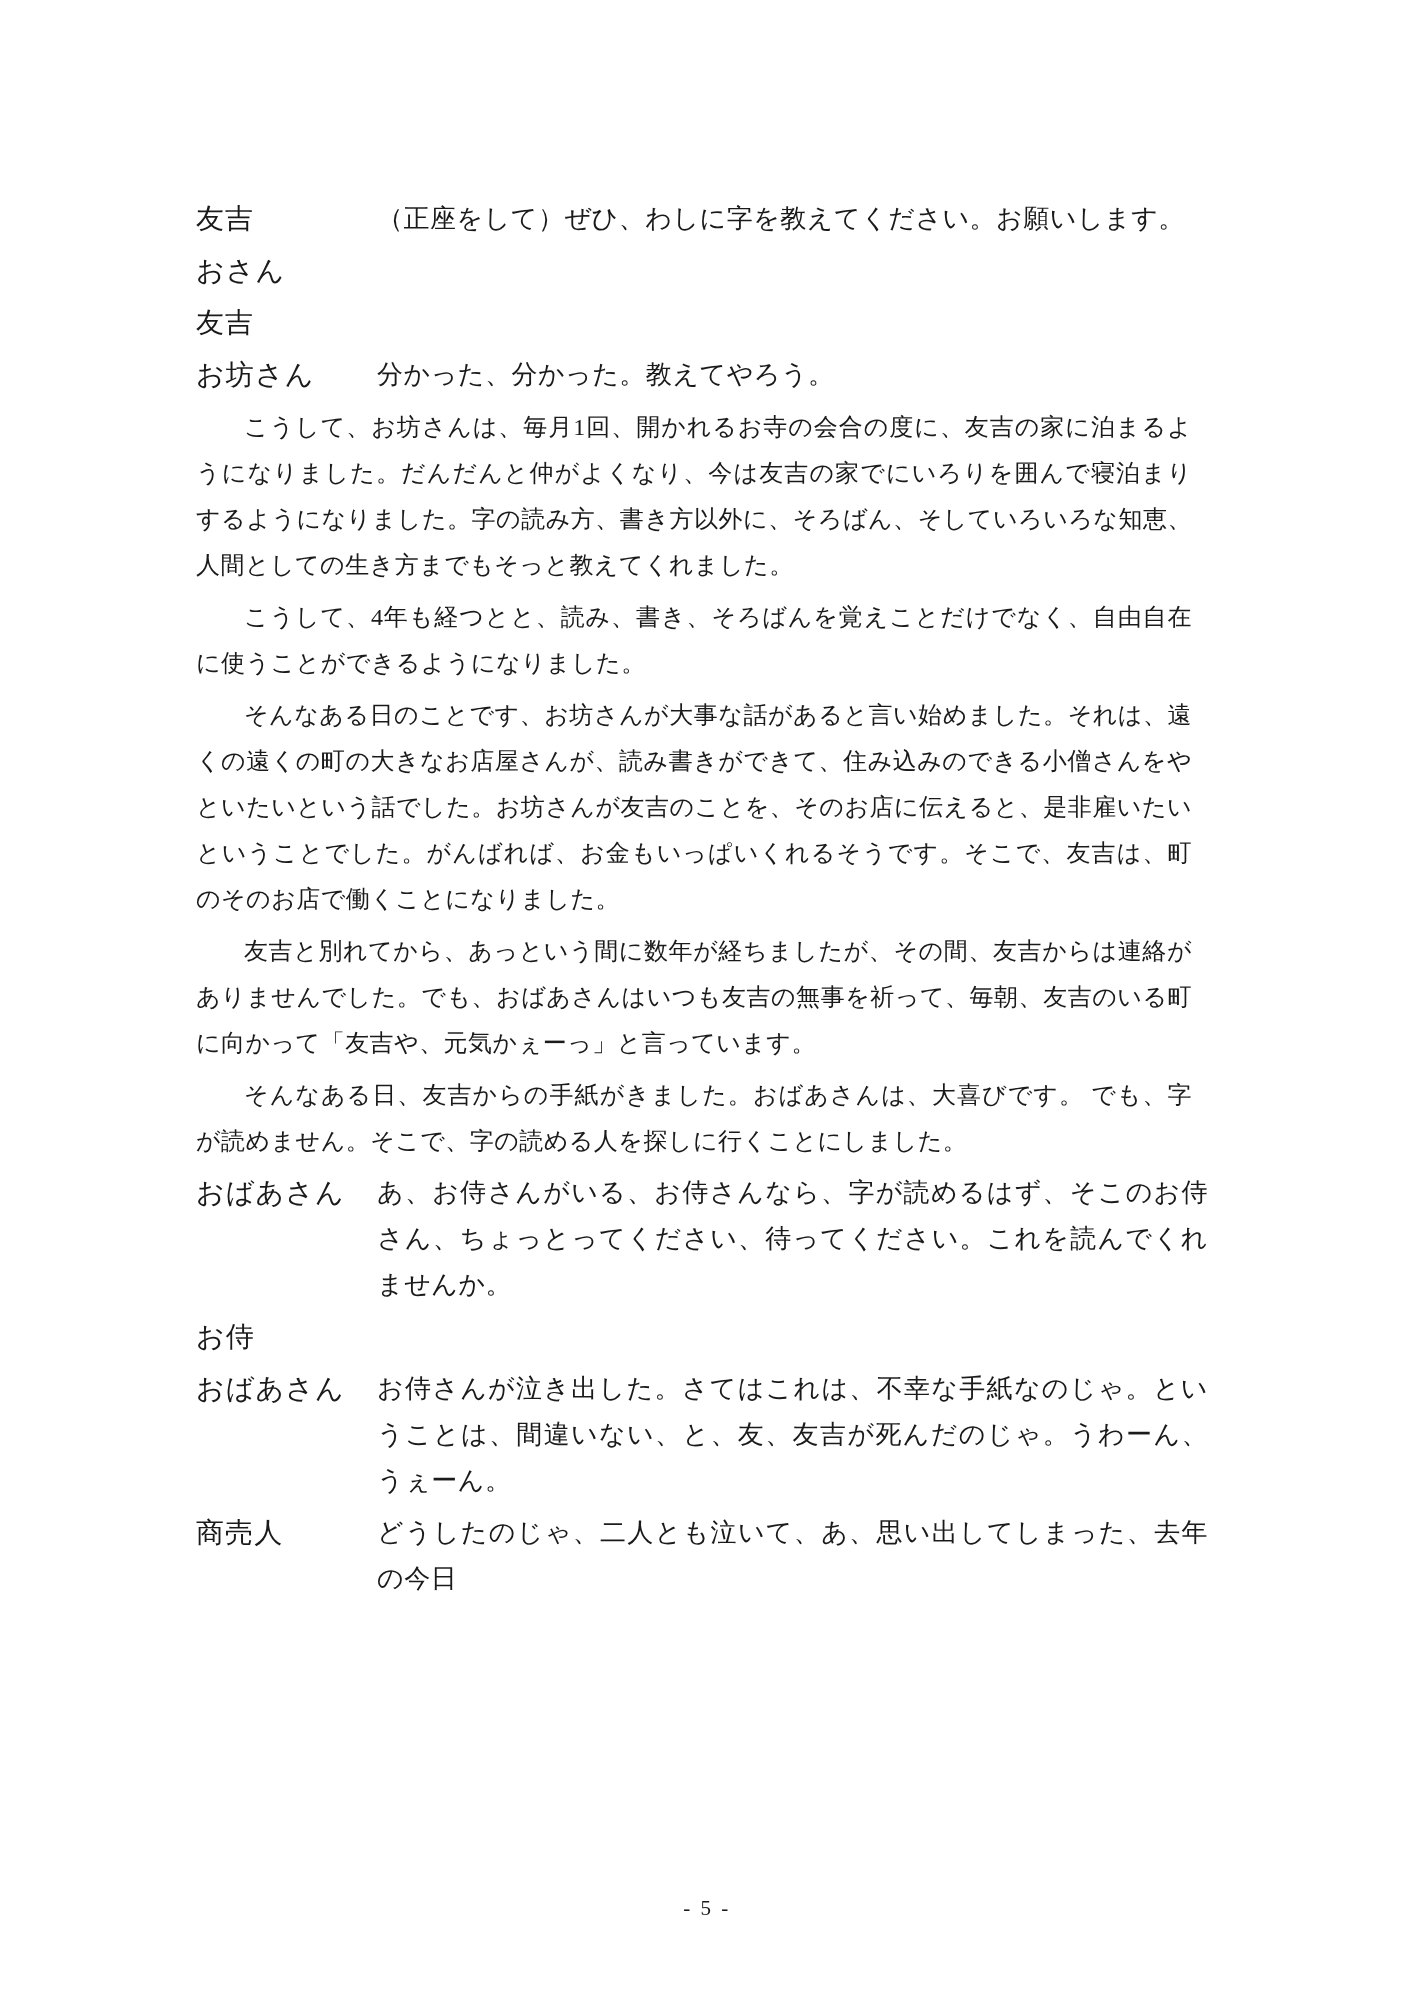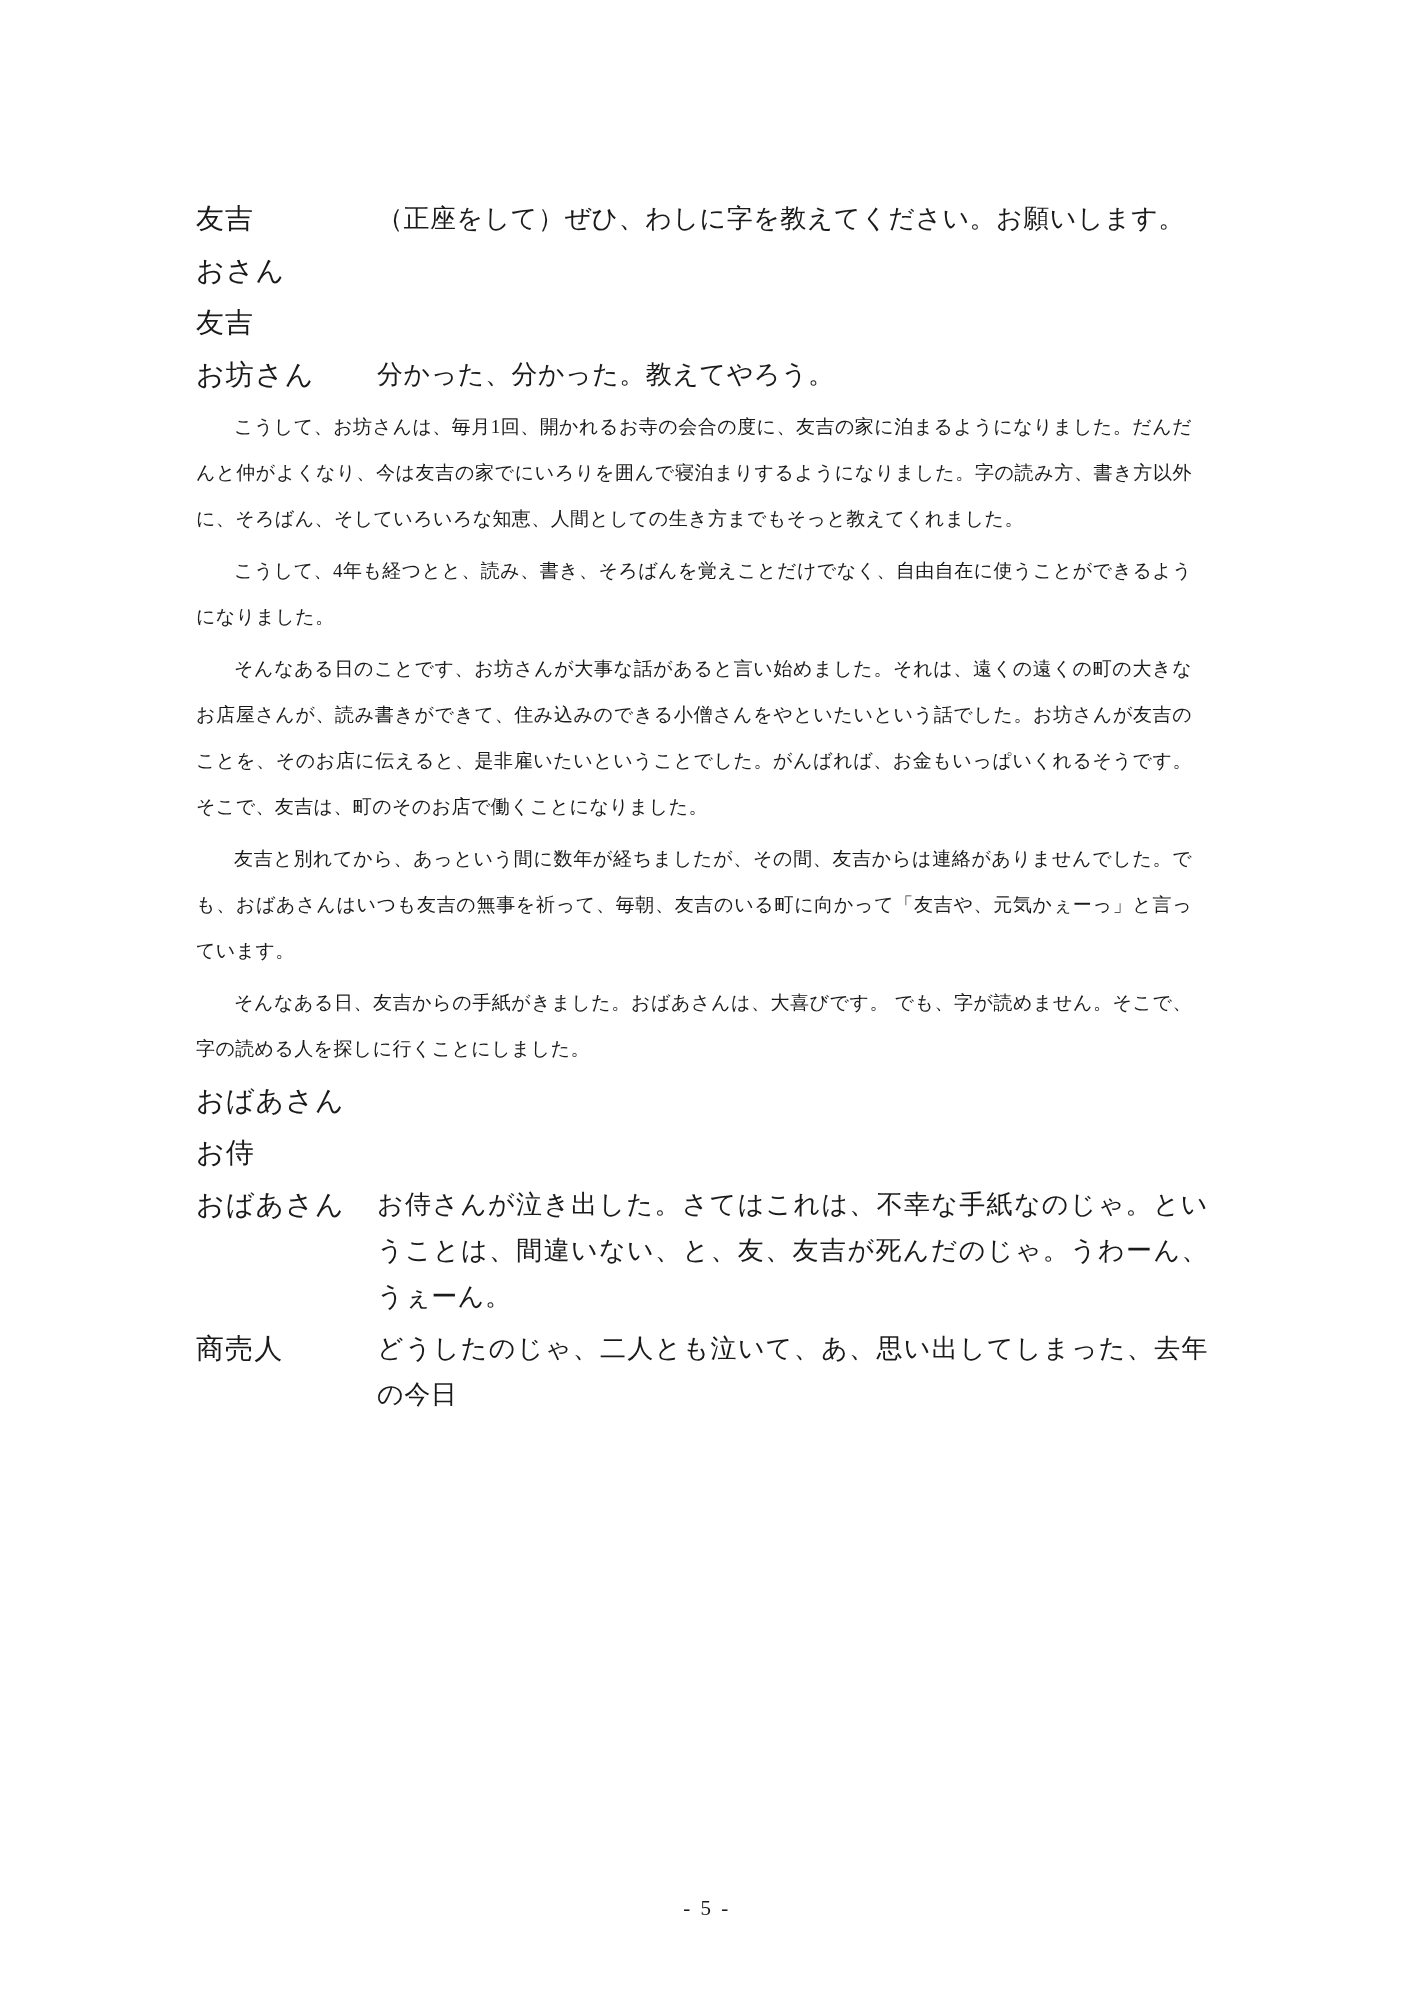--- a/index.html
+++ b/index.html
@@ -47,21 +47,21 @@
     flex: 1 1 auto;
     font-size: 26px;
     line-height: 46px;
     letter-spacing: 0.02em;
     text-align: justify;
     text-justify: inter-character;
     padding-left: 6px;
   }
   
   .para {
-    font-size: 19px;
+    font-size: 24px;
     line-height: 46px;
     letter-spacing: 0.02em;
     text-align: justify;
     text-justify: inter-character;
     margin: 0 16px 6px 0;
     text-indent: 2em;
   }
   .footer {
     position: absolute;
     left: 0;
@@ -97,20 +97,21 @@
     </div>
 
     <p class="para">こうして、お坊さんは、毎月1回、開かれるお寺の会合の度に、友吉の家に泊まるようになりました。だんだんと仲がよくなり、今は友吉の家でにいろりを囲んで寝泊まりするようになりました。字の読み方、書き方以外に、そろばん、そしていろいろな知恵、人間としての生き方までもそっと教えてくれました。</p>
     <p class="para">こうして、4年も経つとと、読み、書き、そろばんを覚えことだけでなく、自由自在に使うことができるようになりました。</p>
     <p class="para">そんなある日のことです、お坊さんが大事な話があると言い始めました。それは、遠くの遠くの町の大きなお店屋さんが、読み書きができて、住み込みのできる小僧さんをやといたいという話でした。お坊さんが友吉のことを、そのお店に伝えると、是非雇いたいということでした。がんばれば、お金もいっぱいくれるそうです。そこで、友吉は、町のそのお店で働くことになりました。</p>
     <p class="para">友吉と別れてから、あっという間に数年が経ちましたが、その間、友吉からは連絡がありませんでした。でも、おばあさんはいつも友吉の無事を祈って、毎朝、友吉のいる町に向かって「友吉や、元気かぇーっ」と言っています。</p>
     <p class="para">そんなある日、友吉からの手紙がきました。おばあさんは、大喜びです。 でも、字が読めません。そこで、字の読める人を探しに行くことにしました。</p>
 
     <div class="dialogue">
       <div class="speaker">おばあさん</div>
+      <div class="speech">あ、お侍さんがいる、お侍さんなら、字が読めるはず、そこのお侍さん、ちょっとってください、待ってください。これを読んでくれませんか。</div>
     </div>
 
     <div class="dialogue">
       <div class="speaker">お侍</div>
     </div>
 
     <div class="dialogue">
       <div class="speaker">おばあさん</div>
       <div class="speech">お侍さんが泣き出した。さてはこれは、不幸な手紙なのじゃ。ということは、間違いない、と、友、友吉が死んだのじゃ。うわーん、うぇーん。</div>
     </div>

